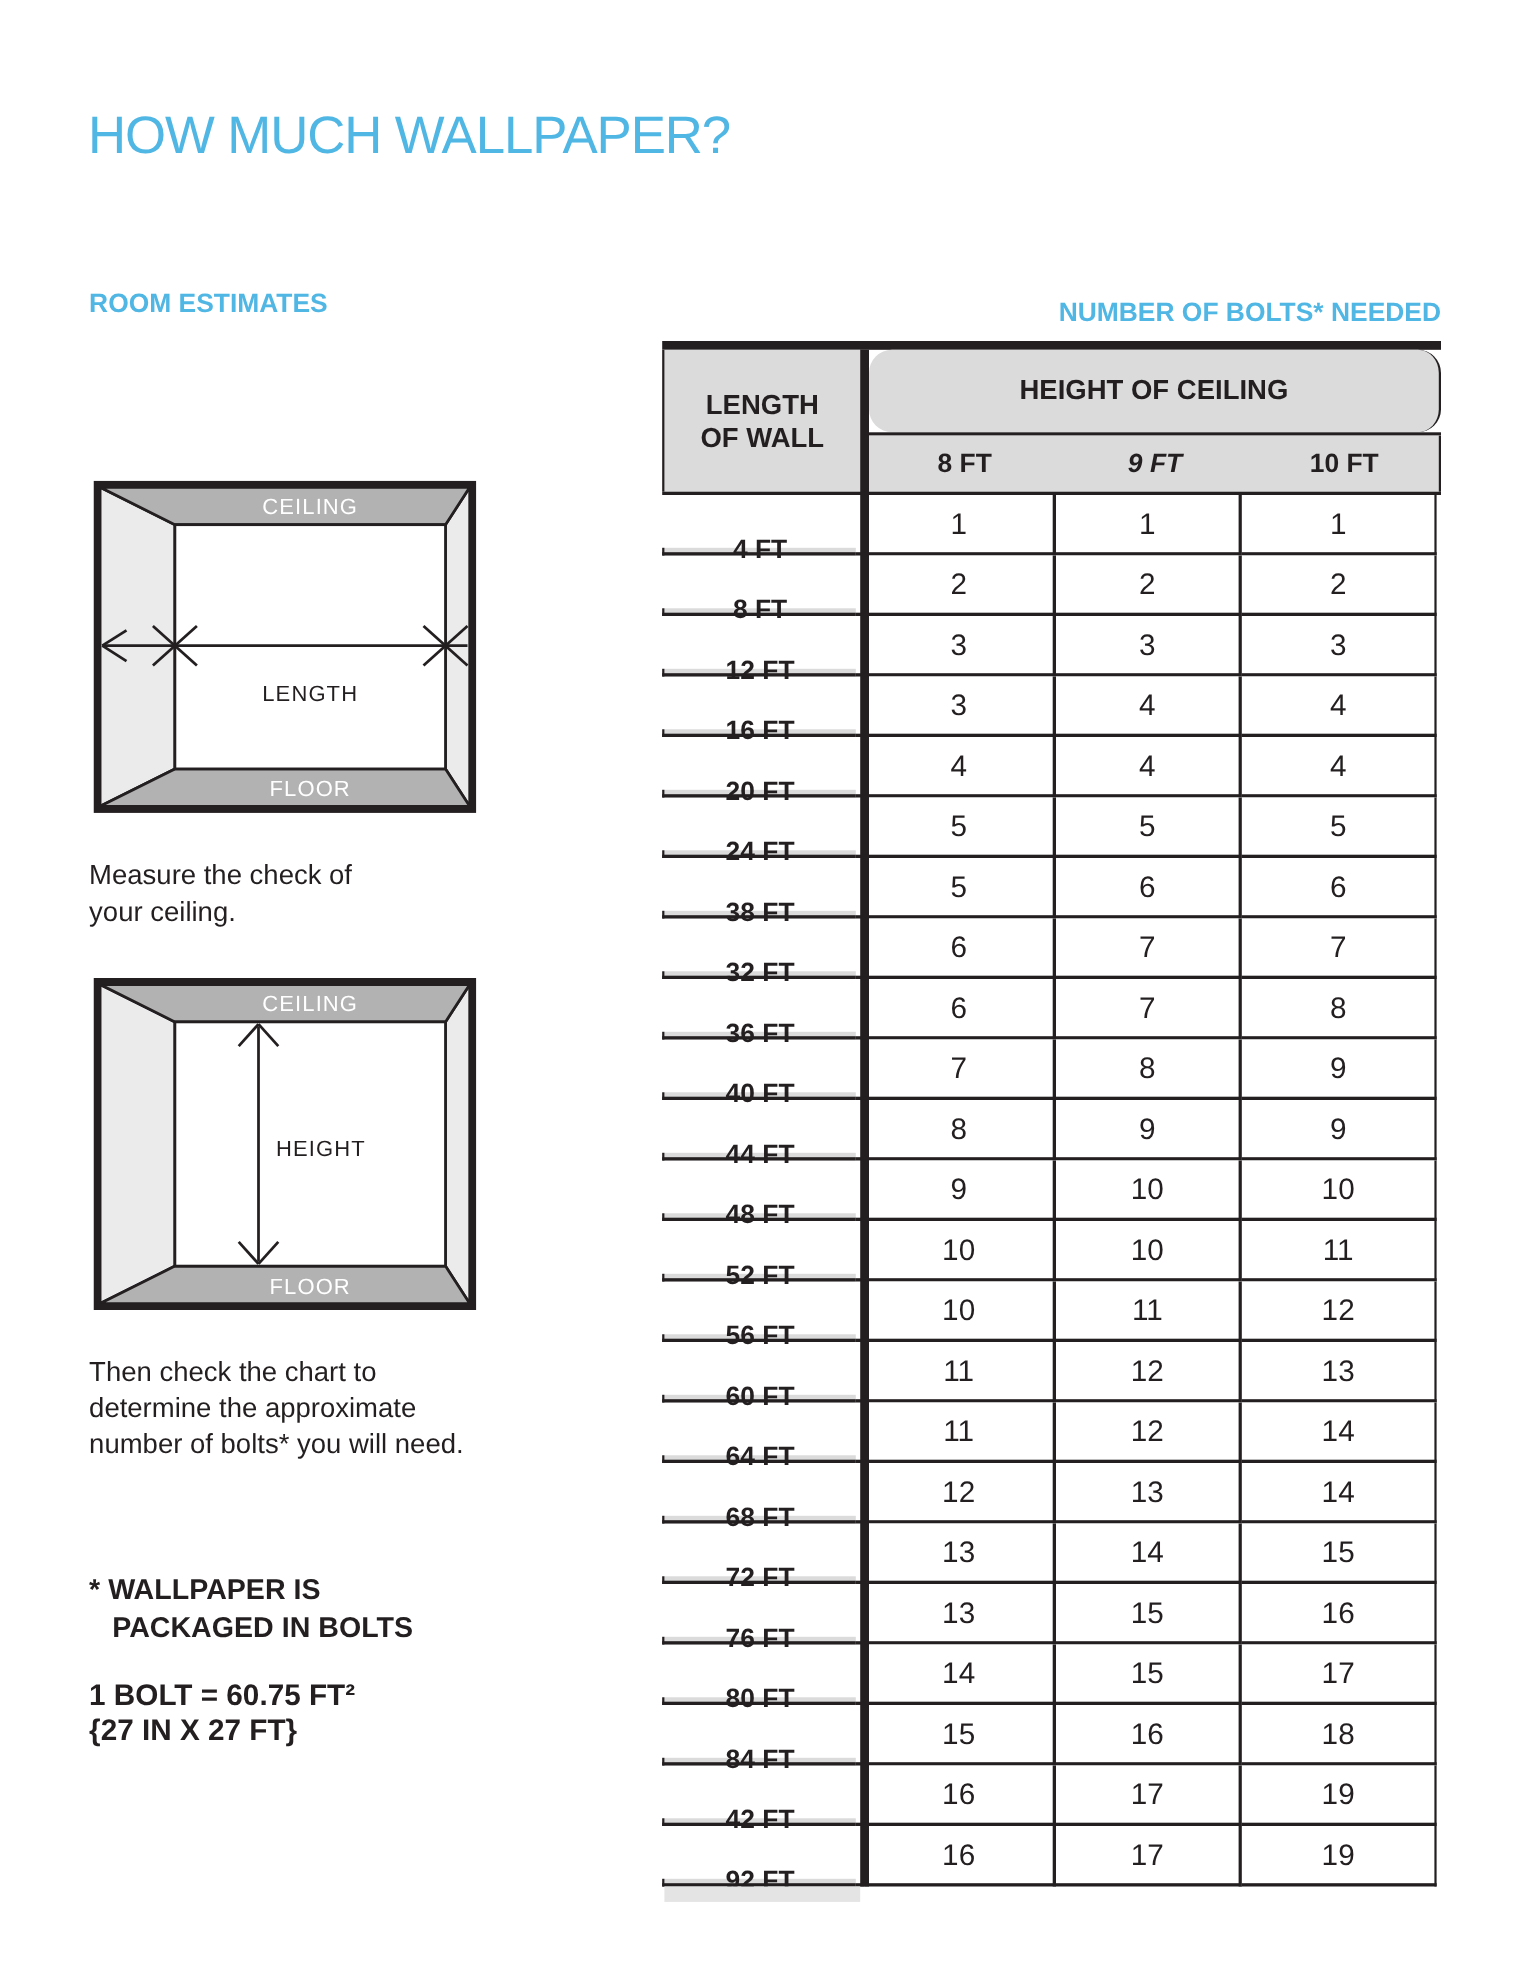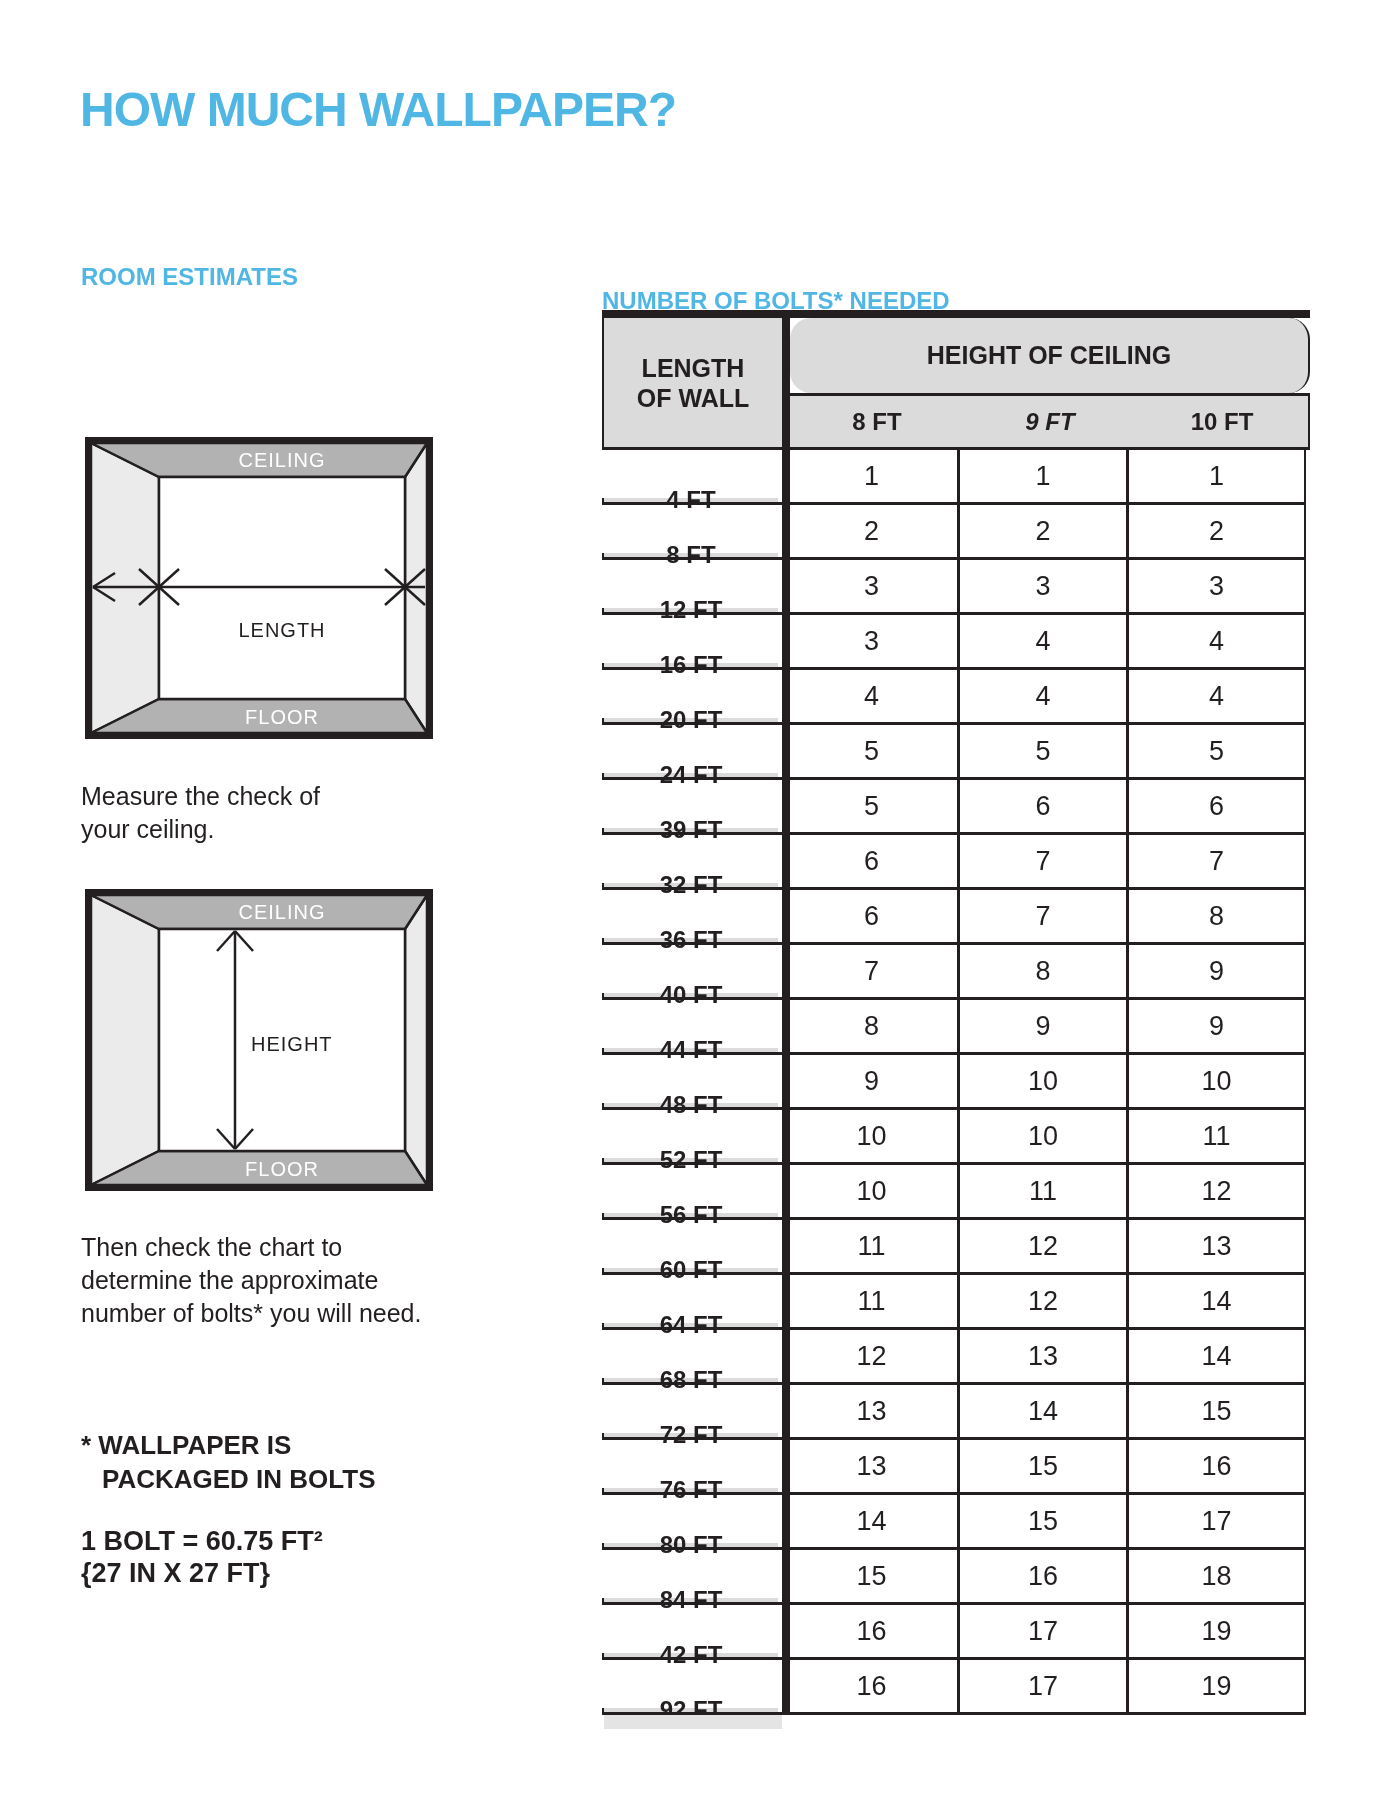--- a/index.html
+++ b/index.html
@@ -1,21 +1,21 @@
 <!DOCTYPE html>
 <html><head>
 <meta charset="utf-8">
 <style>
   html,body{margin:0;padding:0;background:#ffffff;}
   .page{position:relative;width:1391px;height:1800px;background:#ffffff;
         font-family:"Liberation Sans",sans-serif;color:#231f20;overflow:hidden;}
   .abs{position:absolute;}
   .blue{color:#50b6e4;}
 
-  #page-title{left:80px;top:82px;font-size:48px;font-weight:bold;letter-spacing:-1px;}
+  #page-title{left:80px;top:96px;font-size:48px;font-weight:normal;letter-spacing:-1px;}
 
   #room-heading{left:81px;top:263px;font-size:24px;font-weight:bold;}
   .para{font-size:25px;line-height:34px;color:#231f20;}
   #para1{left:81px;top:326px;}
   #para2{left:81px;top:780px;line-height:33px;}
   #para3{left:81px;top:1231px;line-height:33px;}
 
   #footnote{left:81px;top:1428px;font-size:26px;font-weight:bold;line-height:34px;}
   #footnote .indent{padding-left:21px;}
   #boltspec{left:81px;top:1525px;font-size:27px;font-weight:bold;line-height:32px;}
@@ -28,21 +28,21 @@
   .wall-mid{fill:#b2b2b2;stroke:#231f20;stroke-width:2.5;}
   .wall-light{fill:#ebebeb;stroke:#231f20;stroke-width:2.5;}
   .wall-main{fill:#ffffff;stroke:#231f20;stroke-width:2.5;}
   .dline{stroke:#231f20;stroke-width:2.5;fill:none;}
   .lbl-white{fill:#ffffff;font-size:20px;letter-spacing:1px;text-anchor:middle;
              font-family:"Liberation Sans",sans-serif;}
   .lbl-dark{fill:#231f20;font-size:20px;letter-spacing:1px;text-anchor:middle;
             font-family:"Liberation Sans",sans-serif;}
 
   
-  #table-heading{left:602px;top:271px;width:708px;text-align:left;font-size:24px;font-weight:bold;margin-top:16px;}
+  #table-heading{left:602px;top:271px;width:708px;text-align:right;font-size:24px;font-weight:bold;}
   #bolt-table{left:602px;top:310px;width:708px;height:1420px;}
   .tb-top{position:absolute;left:0;top:0;width:708px;height:8px;background:#231f20;}
   .tb-col1head{position:absolute;left:0;top:8px;width:180px;height:129px;background:#dbdbdb;
                box-sizing:border-box;border-left:2px solid #231f20;
                display:flex;flex-direction:column;justify-content:center;align-items:center;
                font-weight:bold;font-size:25px;line-height:30px;text-align:center;}
   .tb-hoc{position:absolute;left:188px;top:8px;width:520px;height:75px;background:#dbdbdb;
           box-sizing:border-box;border-right:2px solid #231f20;
           display:flex;align-items:center;justify-content:center;font-weight:bold;font-size:25px;border-radius:21px;}
   .tb-hocline{position:absolute;left:188px;top:83px;width:520px;height:3px;background:#231f20;}
@@ -189,21 +189,21 @@
           <div class="v c4">4</div>
         </div>
         <div class="tb-row">
           <div class="lab">24 FT</div>
           <div class="sp"></div>
           <div class="v c2">5</div>
           <div class="v c3">5</div>
           <div class="v c4">5</div>
         </div>
         <div class="tb-row">
-          <div class="lab">39 FT</div>
+          <div class="lab">38 FT</div>
           <div class="sp"></div>
           <div class="v c2">5</div>
           <div class="v c3">6</div>
           <div class="v c4">6</div>
         </div>
         <div class="tb-row">
           <div class="lab">32 FT</div>
           <div class="sp"></div>
           <div class="v c2">6</div>
           <div class="v c3">7</div>

